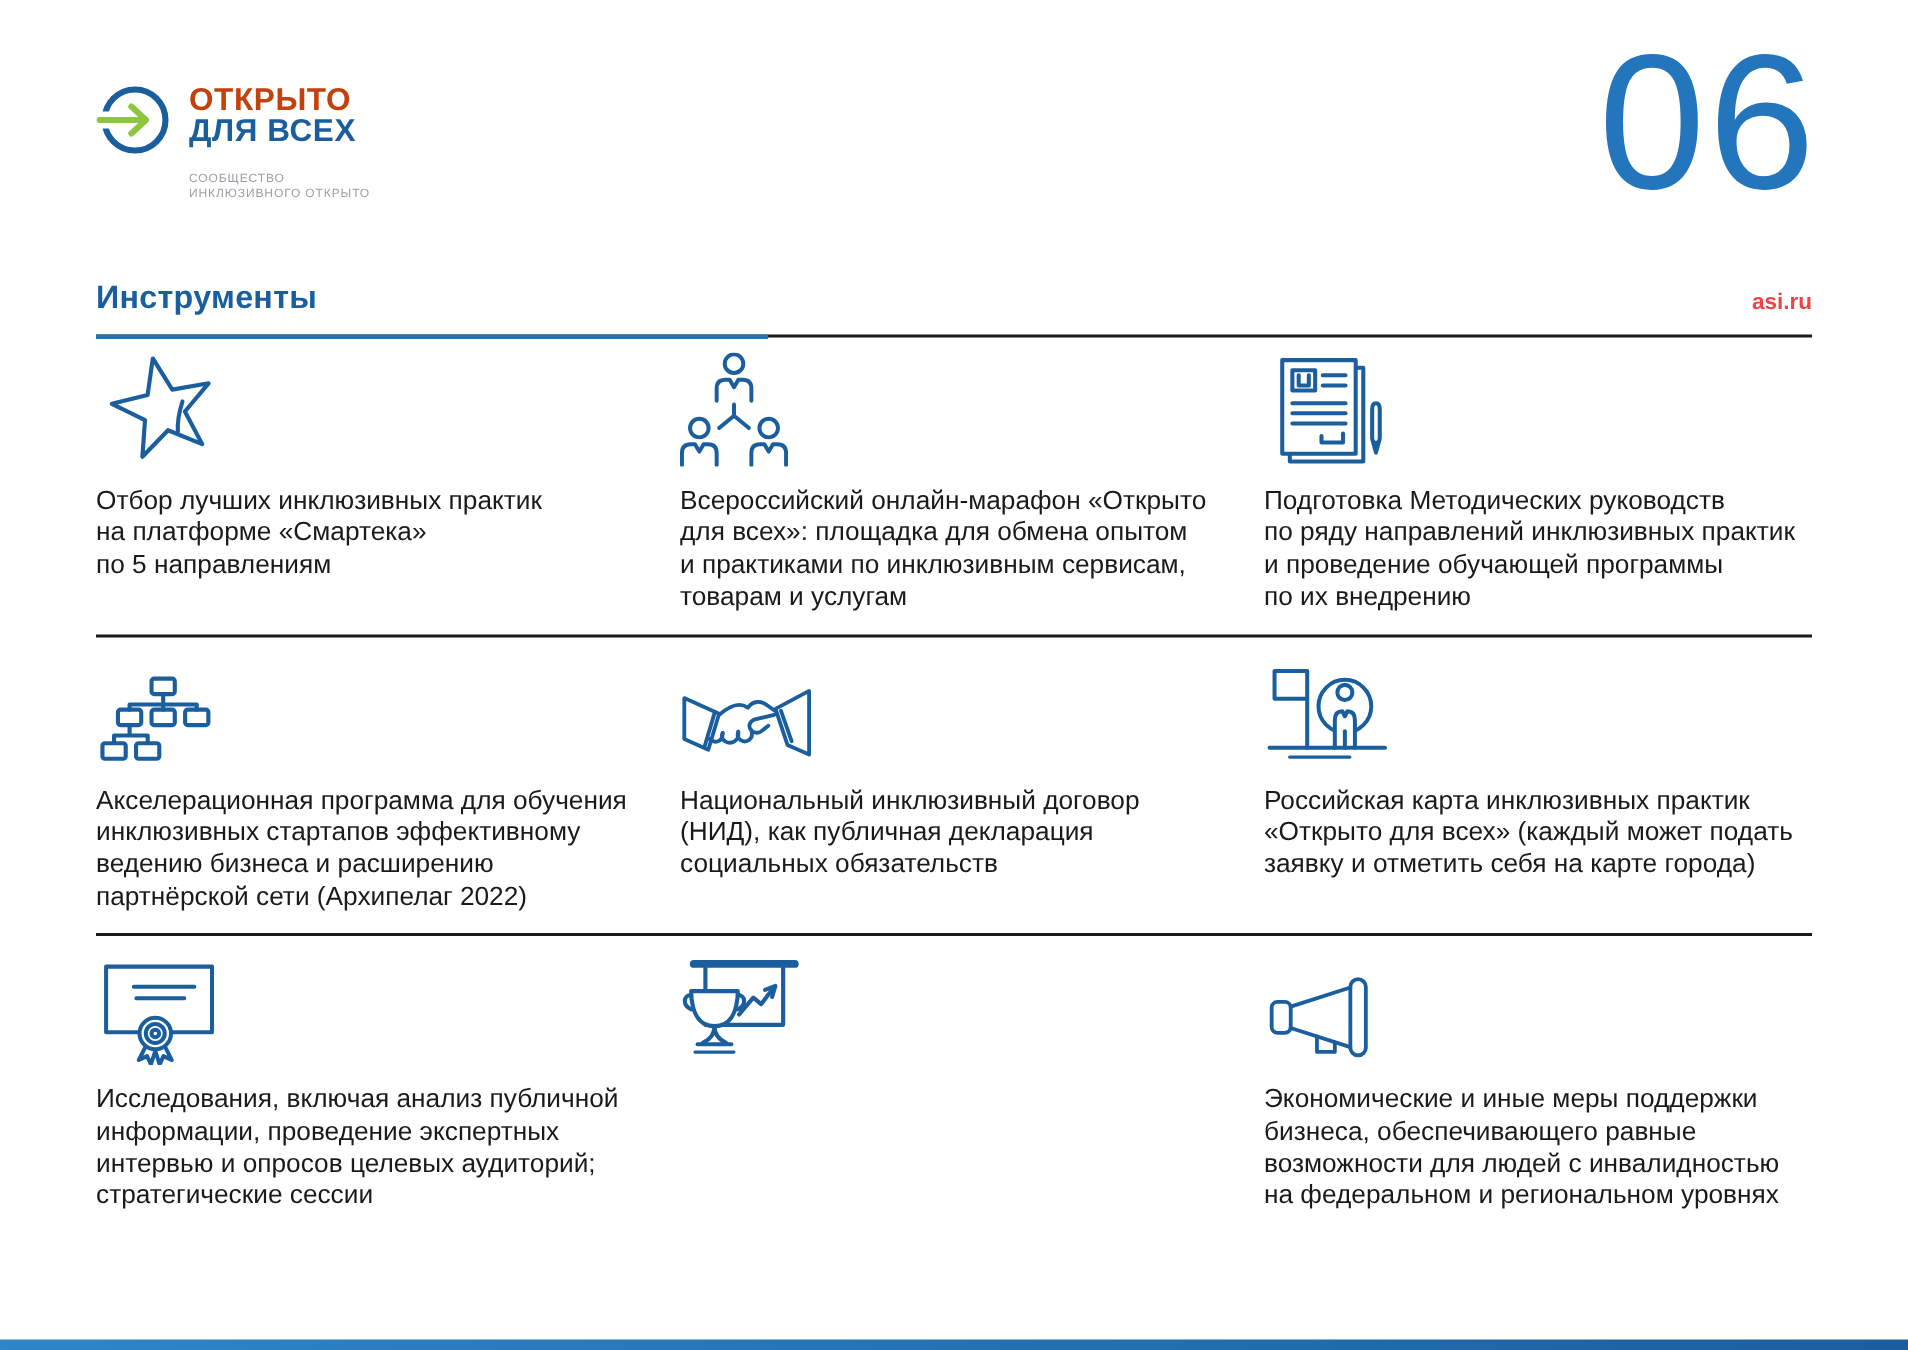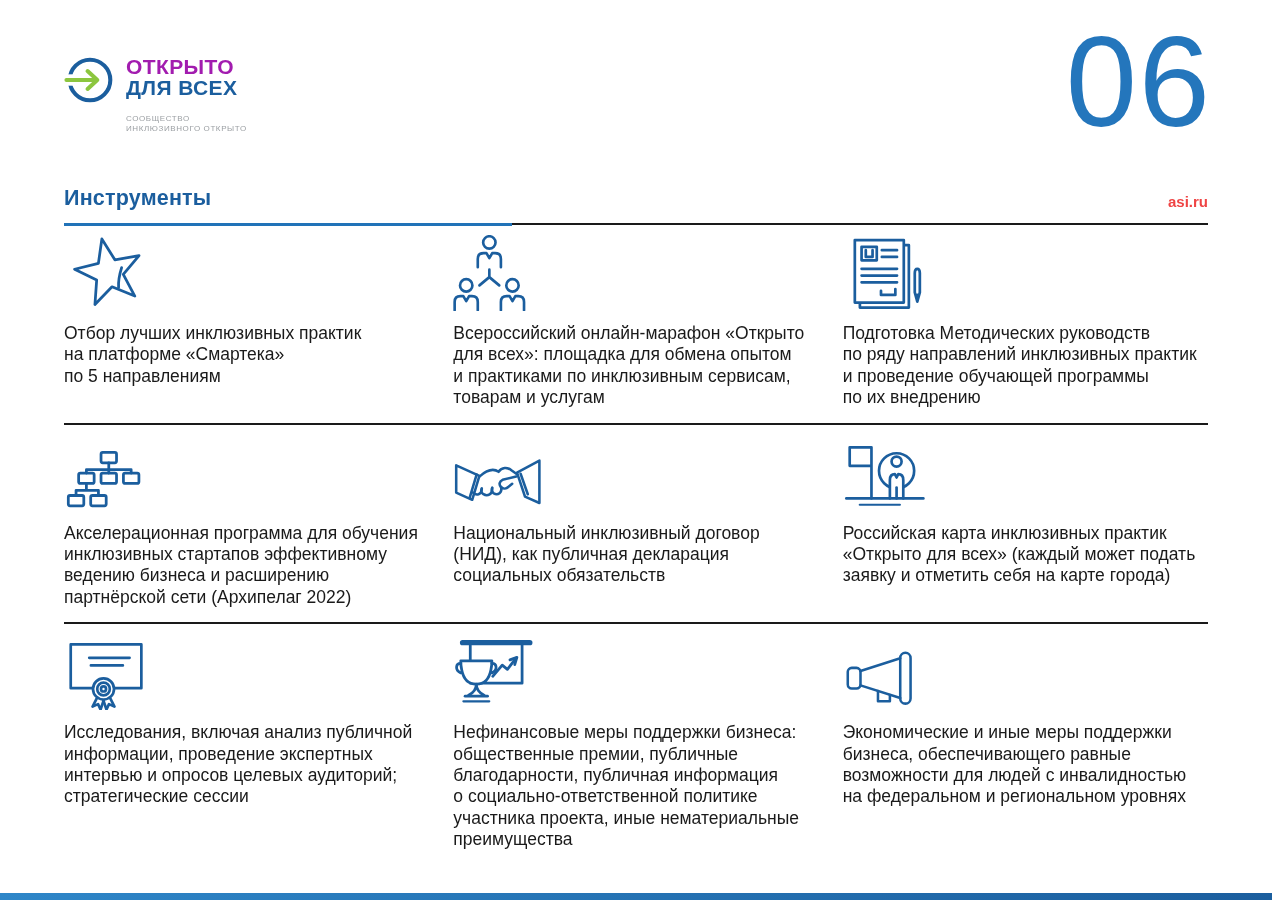--- a/index.html
+++ b/index.html
@@ -6,21 +6,21 @@
   html,body { background:#e8e8e8; }
   body { font-family:"Liberation Sans", sans-serif; }
   .page {
     position:relative; width:1272px; height:900px; background:#ffffff;
     overflow:hidden; margin:0 auto;
   }
   
   .top { display:flex; padding:54px 64px 0; }
   .logo { display:flex; align-items:flex-start; gap:10px; }
   .logo-text { padding-top:2px; }
-  .logo-t1 { color:#a21caf; font-weight:bold; font-size:21px; line-height:21px; letter-spacing:.4px; }
+  .logo-t1 { color:#c2410c; font-weight:bold; font-size:21px; line-height:21px; letter-spacing:.4px; }
   .logo-t2 { color:#1B5E9E; font-weight:bold; font-size:21px; line-height:21px; letter-spacing:.4px; }
   .logo-sub { margin-top:16px; color:#9B9FA3; font-size:8px; line-height:10px; letter-spacing:.6px; }
   .page-number {
     position:absolute; top:18px; right:60px;
     font-size:128px; line-height:1; color:#2476BC; letter-spacing:2px; font-weight:400;
   }
   
   .section-head { display:flex; justify-content:space-between; align-items:flex-end; margin:52px 64px 12px; }
   .section-title { color:#1B5E9E; font-size:21.5px; font-weight:bold; letter-spacing:.2px; }
   .site-link { color:#ef4444; font-size:15px; font-weight:bold; text-decoration:none; padding-bottom:1px; }
@@ -211,26 +211,20 @@
           <path d="M20 13 V57 H80 V13"></path>
           <path d="M46 49 L57 36 L63 41 L73 28"></path>
           <path d="M66 30 L74 27 L71.5 35.5"></path>
           <path class="wfill" d="M9 31 H45 C45 34 45 37 44 41 C42 52 36 58 27 58 C18 58 12 52 10 41 C9 37 9 34 9 31 Z"></path>
           <path d="M9 34 C3 34 2 42 9 45 M45 34 C51 34 52 42 45 45"></path>
           <path d="M27 58 C27 63 24 68 18 71 M27 58 C27 63 30 68 36 71"></path>
           <path d="M14 72 H40"></path>
           <path d="M12 78 H42" style="stroke-width:2.5"></path>
         </svg>
       </div>
-      <p class="desc">Нефинансовые меры поддержки бизнеса:
-общественные премии, публичные
-благодарности, публичная информация
-о социально-ответственной политике
-участника проекта, иные нематериальные
-преимущества</p>
     </div>
 
     <div class="cell">
       <div class="icon-box">
         <svg class="ic" height="62" viewBox="0 0 100 78">
           <rect x="6" y="25" width="16" height="26" rx="5"></rect>
           <rect x="72" y="6" width="13" height="64" rx="6.5"></rect>
           <path d="M72 13 L22 29 M72 63 L22 47"></path>
           <path d="M44 54 V67 H59 V59"></path>
         </svg>

